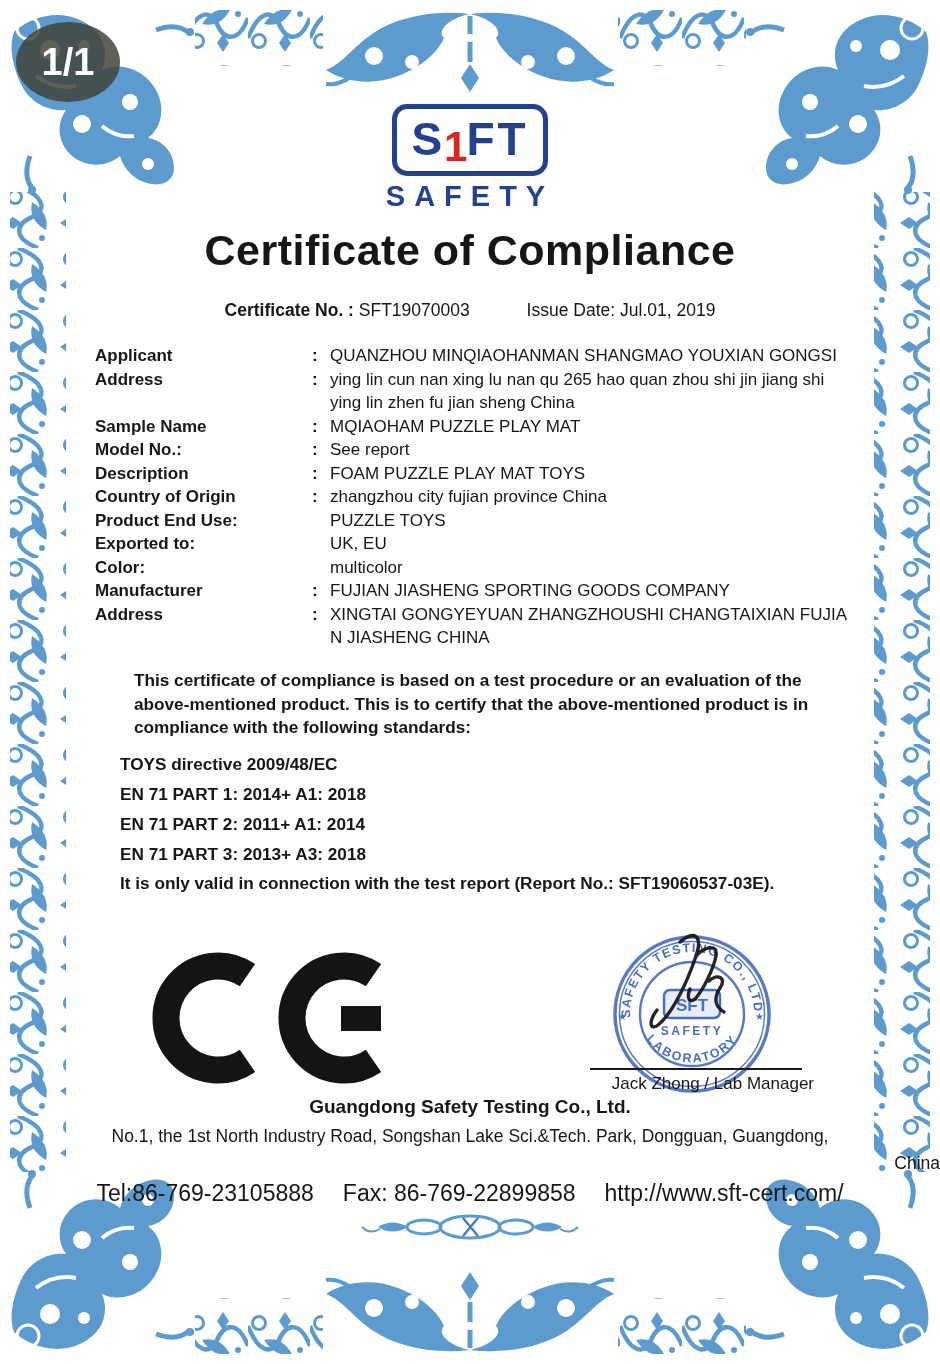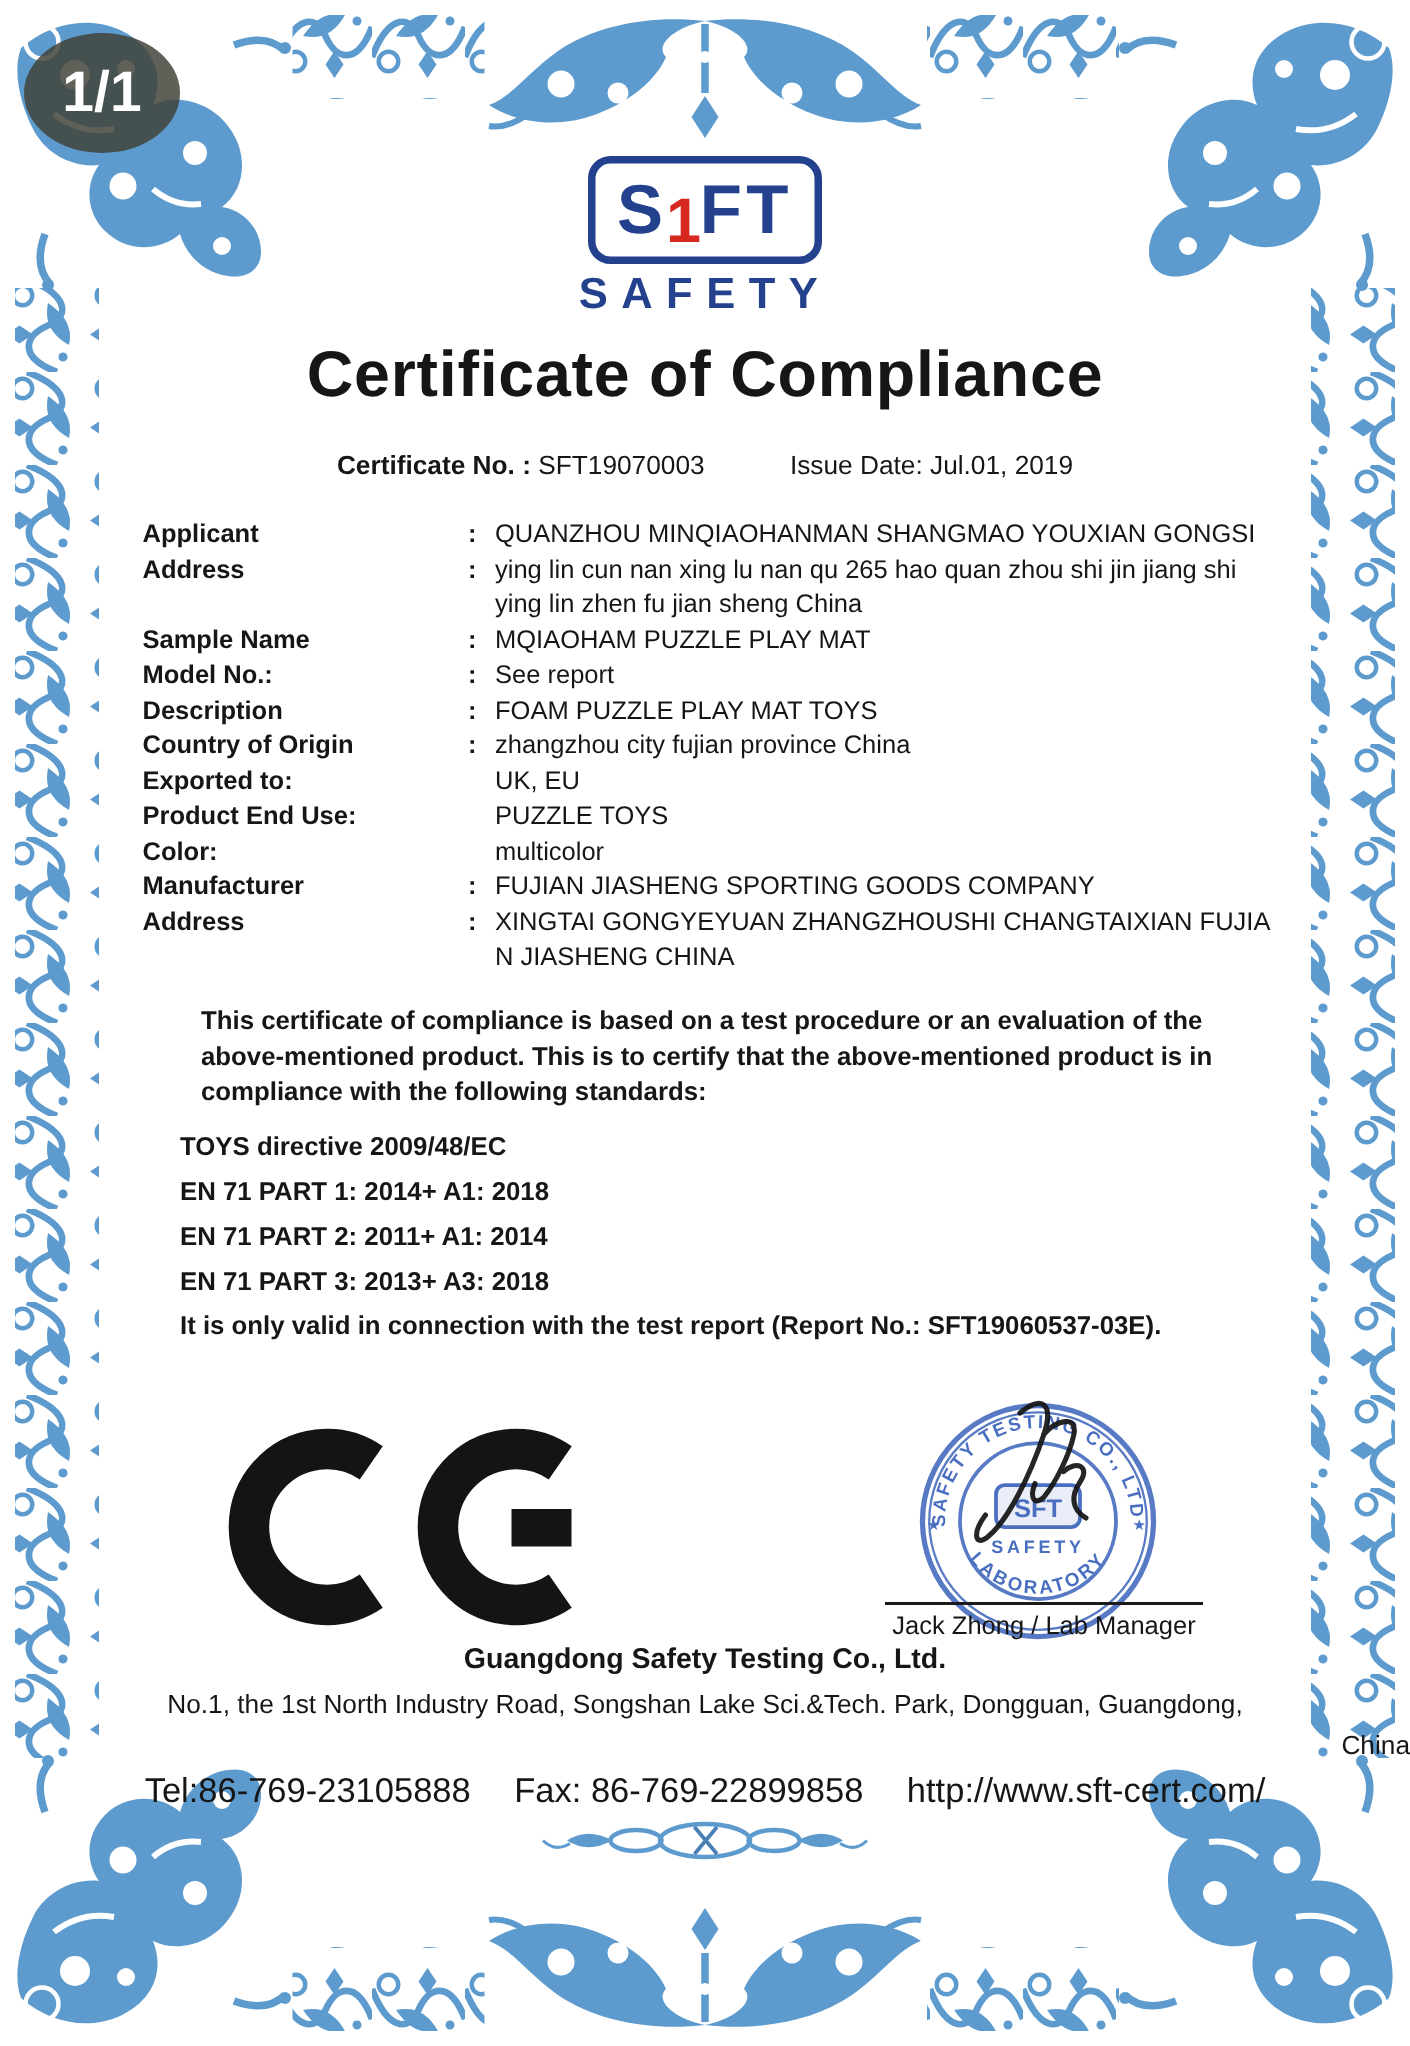--- a/index.html
+++ b/index.html
@@ -38,21 +38,21 @@
   .fval{width:522px;flex:none;}
   
   .statement-block{left:120px;top:655px;width:716px;font-size:17.2px;z-index:2;}
   .statement{margin:14px;font-weight:bold;line-height:23.5px;}
   .std{font-weight:bold;margin-top:9px;}
   .std.first{margin-top:3px;}
   .validity{font-weight:bold;margin-top:8px;}
   
   .signedfor{left:558px;top:951px;font-size:17.5px;z-index:4;}
   .sigline{left:590px;top:1046px;width:212px;height:22px;border-bottom:2px solid #1a1a1a;z-index:4;}
-  .signer{left:578px;top:1074px;width:236px;text-align:center;font-size:17px;z-index:4;}
+  .signer{left:578px;top:1074px;width:236px;text-align:right;font-size:17px;z-index:4;}
   
   .company{top:1096px;left:0;right:0;text-align:center;font-weight:bold;font-size:19px;z-index:2;}
   .addr1{top:1126px;left:0;right:0;text-align:center;font-size:17.5px;z-index:2;}
   .addr2{top:1153px;left:0;right:0;text-align:right;font-size:17.5px;z-index:2;}
   .contact{top:1180px;left:0;right:0;display:flex;justify-content:center;gap:29px;font-size:23px;z-index:2;}
   
   .border-svg{left:0;top:0;z-index:1;pointer-events:none;}
   .ce-svg{left:140px;top:940px;z-index:2;}
   .stamp-svg{left:606px;top:928px;z-index:3;}
 </style>
@@ -202,28 +202,28 @@
         <div class="flabel">Description</div>
         <div class="fsep">:</div>
         <div class="fval">FOAM PUZZLE PLAY MAT TOYS</div>
       </div>
     <div class="frow">
         <div class="flabel">Country of Origin</div>
         <div class="fsep">:</div>
         <div class="fval">zhangzhou city fujian province China</div>
       </div>
     <div class="frow">
+        <div class="flabel">Product End Use:</div>
+        <div class="fsep"></div>
+        <div class="fval">PUZZLE TOYS</div>
+      </div>
+    <div class="frow">
         <div class="flabel">Exported to:</div>
         <div class="fsep"></div>
         <div class="fval">UK, EU</div>
-      </div>
-    <div class="frow">
-        <div class="flabel">Product End Use:</div>
-        <div class="fsep"></div>
-        <div class="fval">PUZZLE TOYS</div>
       </div>
     <div class="frow">
         <div class="flabel">Color:</div>
         <div class="fsep"></div>
         <div class="fval">multicolor</div>
       </div>
     <div class="frow">
         <div class="flabel">Manufacturer</div>
         <div class="fsep">:</div>
         <div class="fval">FUJIAN JIASHENG SPORTING GOODS COMPANY</div>

